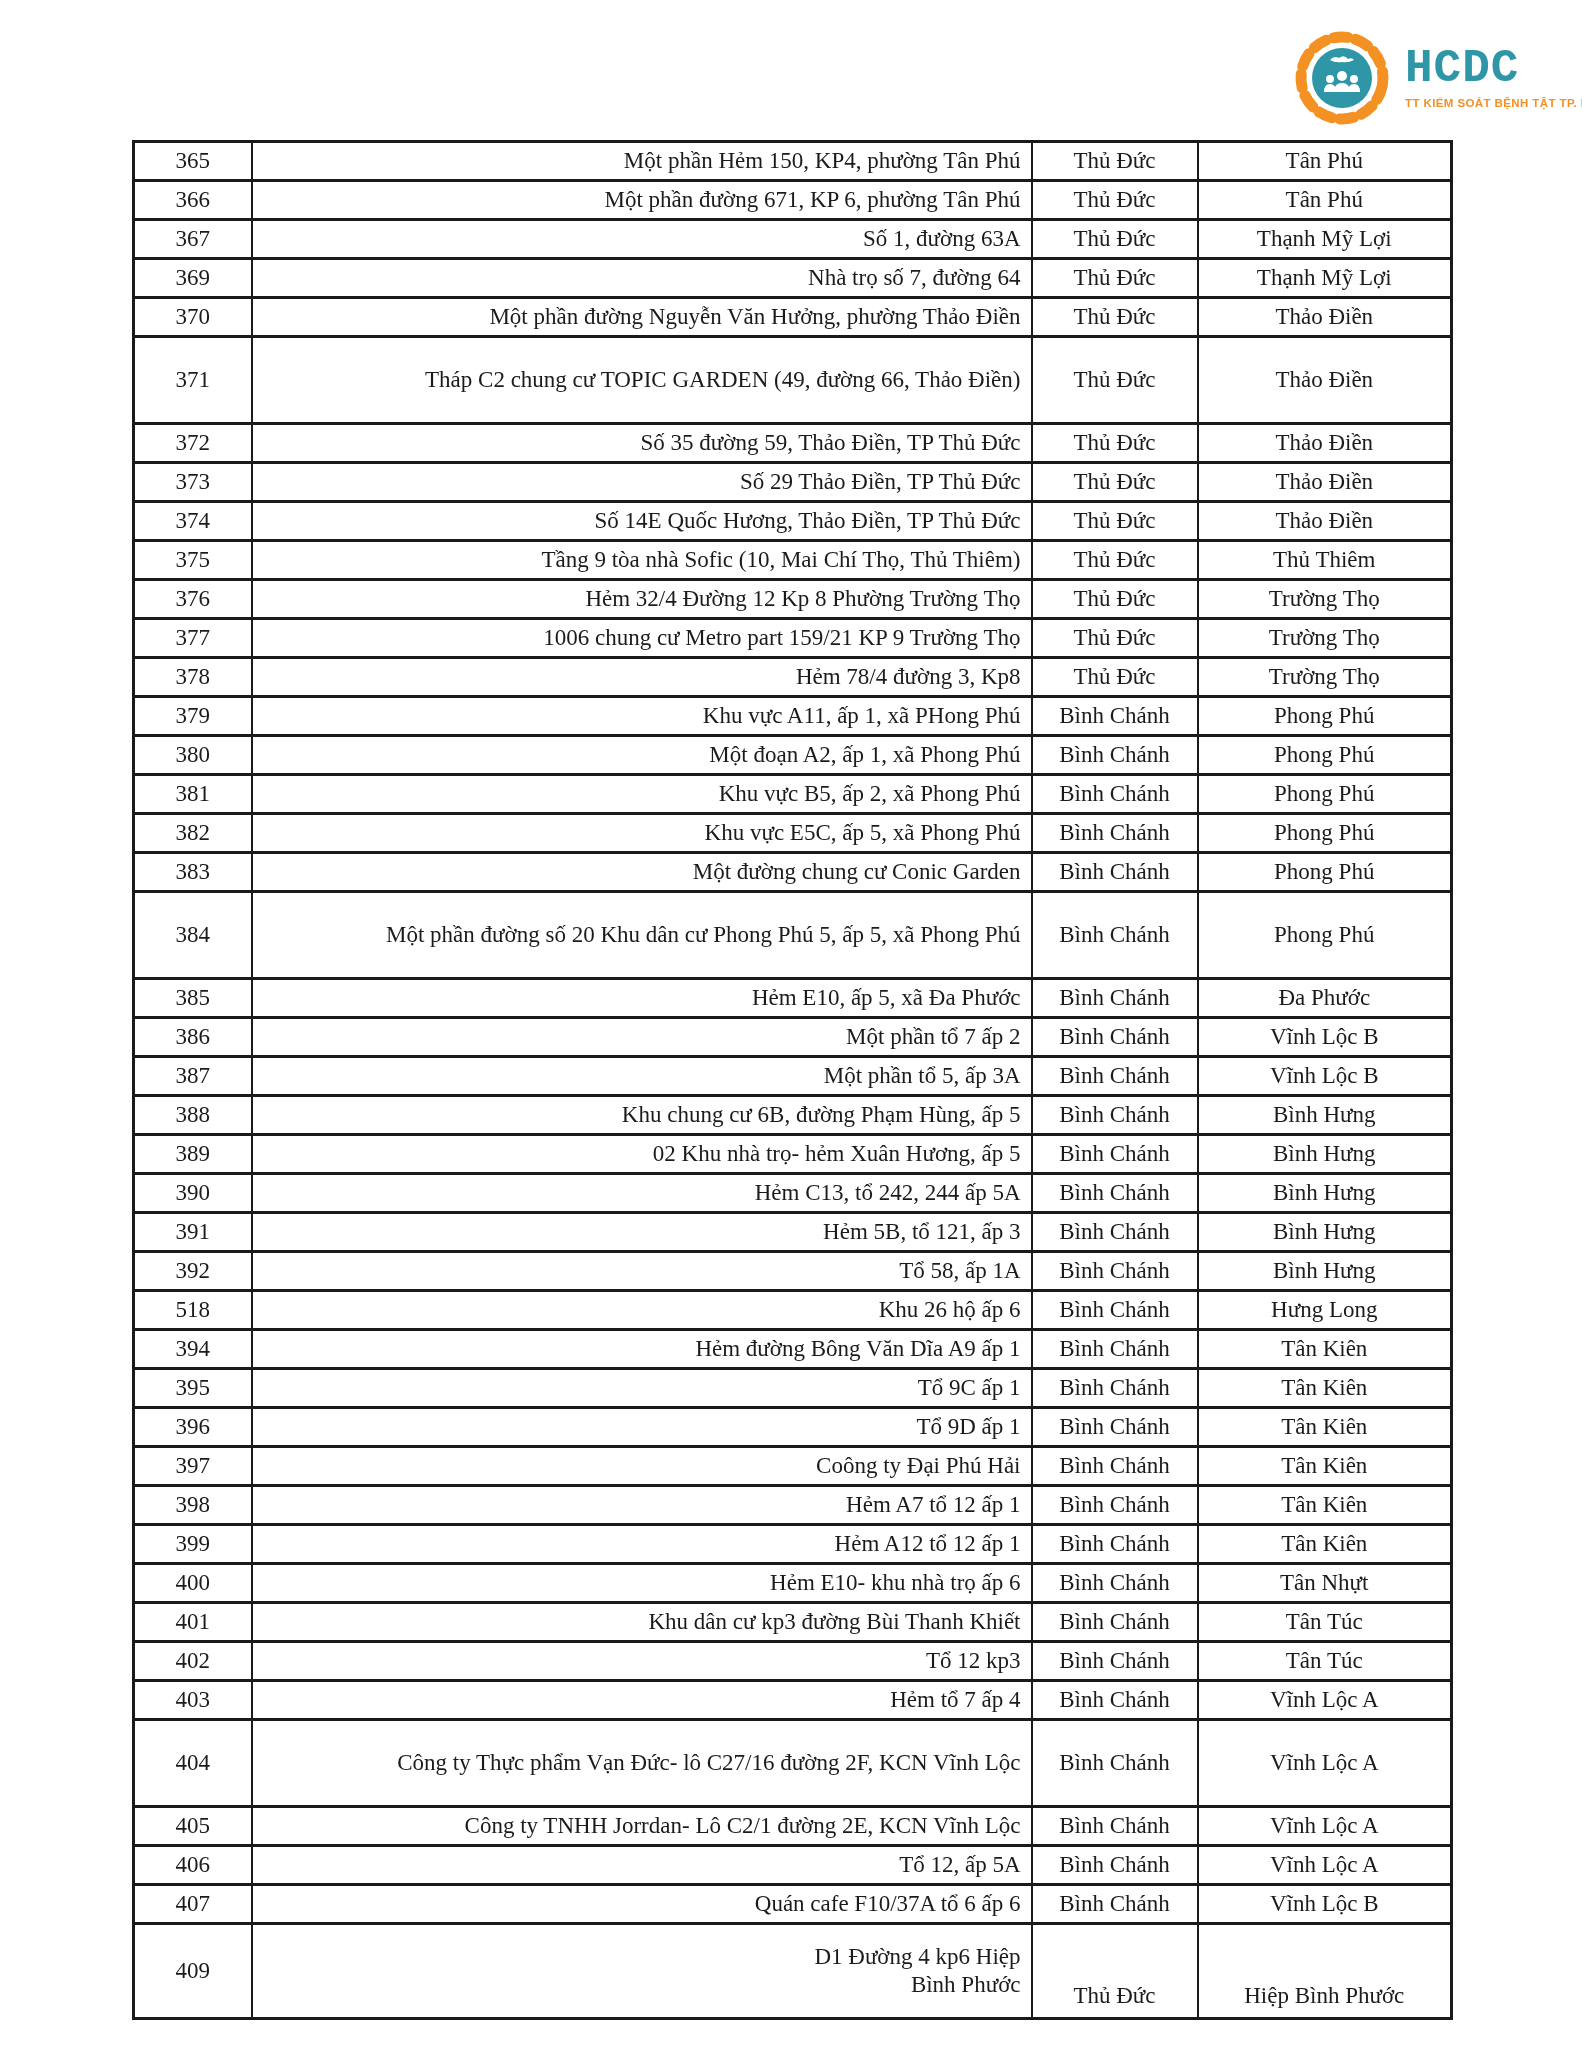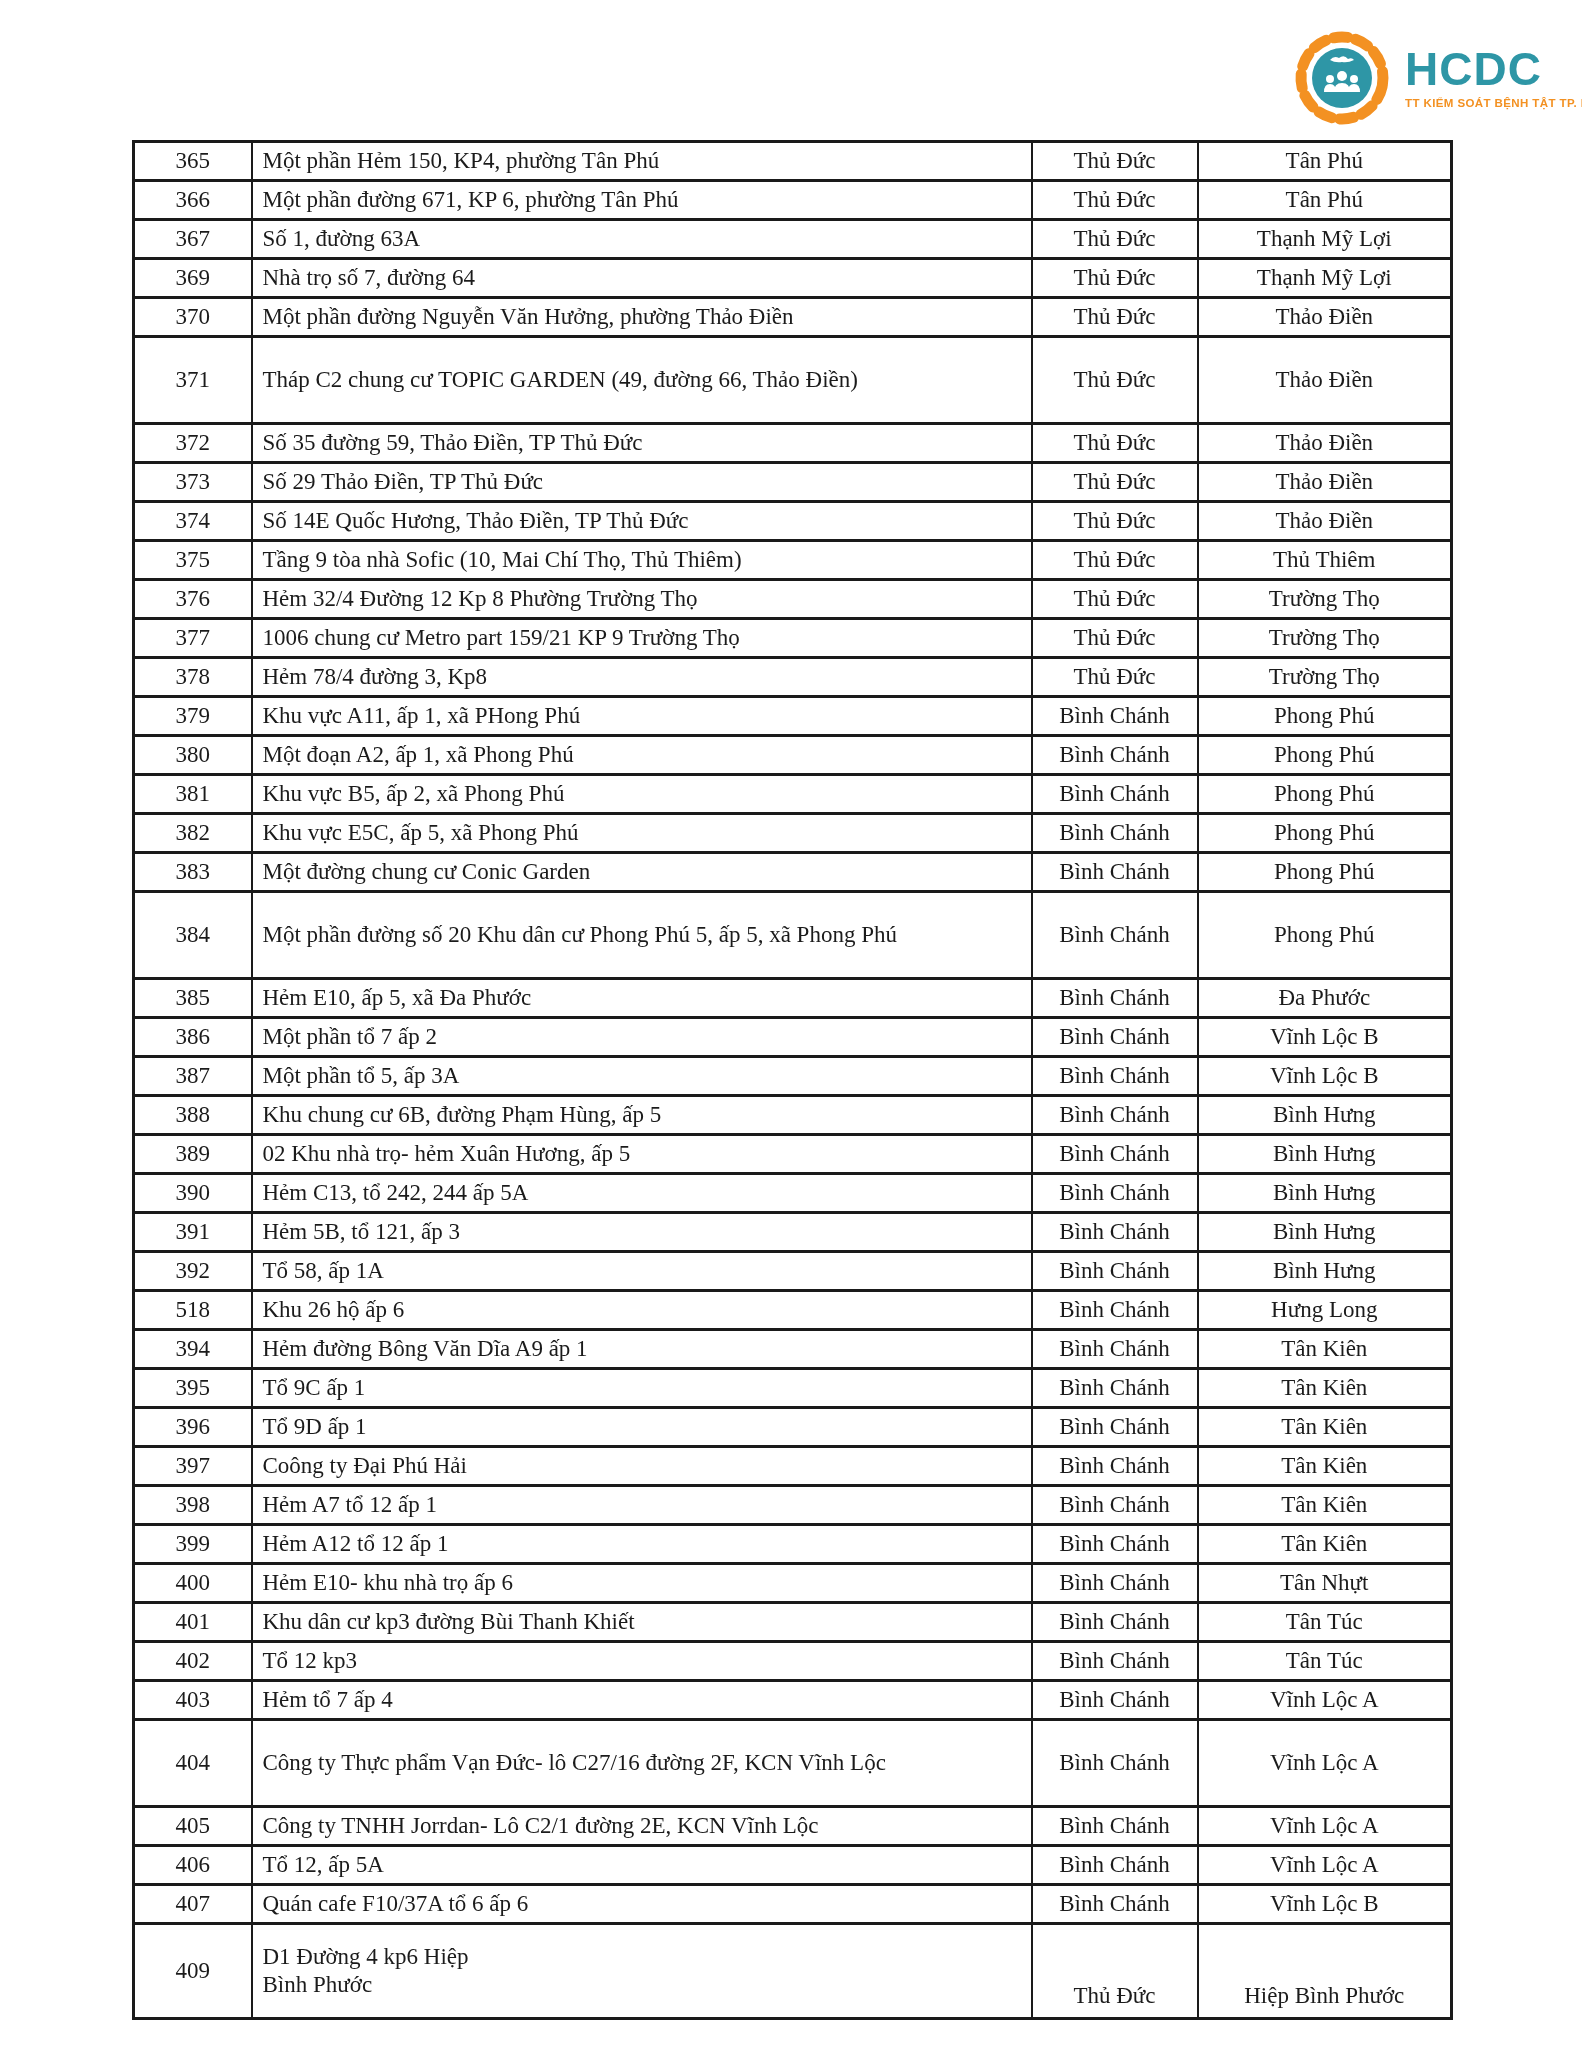--- a/index.html
+++ b/index.html
@@ -8,21 +8,21 @@
     font-family:"Liberation Serif", serif;
     color:#1b1b1b;
   }
   .page{position:absolute;inset:0;background:#fff;}
 
   
   .logo{position:absolute;left:1294px;top:30px;display:flex;align-items:center;gap:15px;}
   .emblem{width:96px;height:96px;display:block;}
   .logo-text{display:flex;flex-direction:column;align-items:flex-start;}
   .logo-acronym{
-    font-family:Liberation Sans, sans-serif;
+    font-family:Liberation Mono, monospace;
     font-weight:bold;font-size:46px;line-height:1;
     color:var(--teal,#2e96a6);letter-spacing:1px;
   }
   .logo-subtitle{
     font-family:"Liberation Sans", sans-serif;
     font-weight:bold;font-size:11.5px;line-height:1;
     margin-top:6px;color:var(--orange,#f39122);letter-spacing:.4px;
     white-space:nowrap;
   }
 
@@ -37,21 +37,21 @@
     border-left:2px solid #1a1a1a;border-right:2px solid #1a1a1a;
     border-top:3px solid #1a1a1a;border-bottom:3px solid #1a1a1a;
     font-size:23px;line-height:1.2;
     padding:1px 10px;height:34px;
     vertical-align:middle;color:#1b1b1b;
     overflow:hidden;
   }
   tr.tall td{height:82px;}
   tr.xtall td{height:84px;}
   td.c-no{text-align:center;padding:1px 2px;margin-top:34px;}
-  td.c-addr{text-align:left;white-space:pre-line;}
+  td.c-addr{text-align:right;white-space:pre-line;}
   td.c-dist,td.c-ward{text-align:center;padding:1px 4px;}
   tr.red td{color:var(--red,#e01212);}
   tr.vbottom td.c-dist,tr.vbottom td.c-ward{vertical-align:bottom;padding-bottom:7px;}
 </style>
 </head>
 <body>
 
 <div class="page">
 
   <div class="logo">

